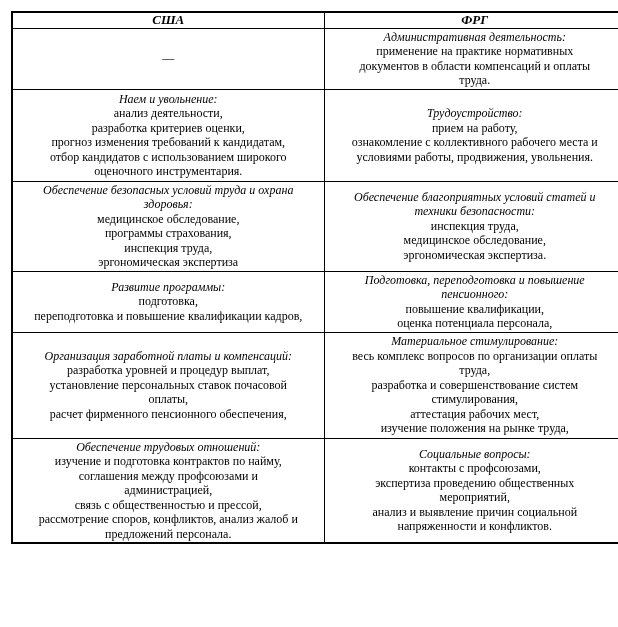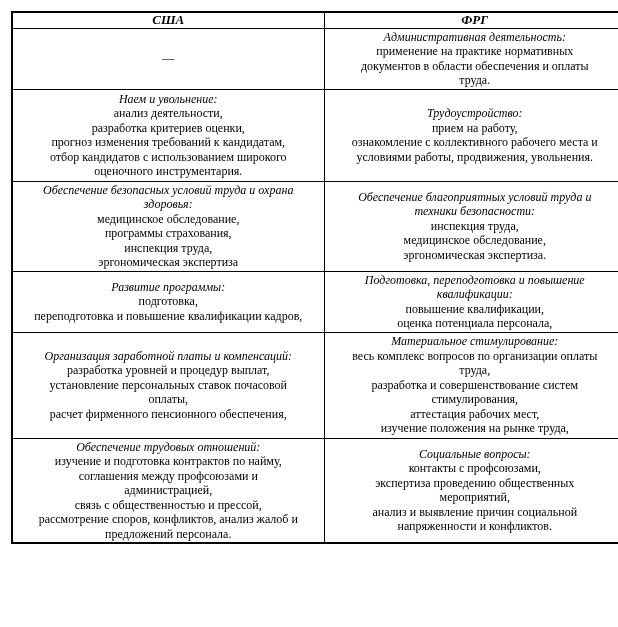--- a/index.html
+++ b/index.html
@@ -67,21 +67,21 @@
     </tr>
 
     <tr class="h58">
       <td>
 
         <span class="cell-body">—</span>
       </td>
       <td>
         <span class="cell-title">Административная деятельность:</span>
         <span class="cell-body">применение на практике нормативных
-документов в области обеспечения и оплаты
+документов в области компенсаций и оплаты
 труда.</span>
       </td>
     </tr>
 
     <tr class="h92">
       <td>
         <span class="cell-title">Наем и увольнение:</span>
         <span class="cell-body">анализ деятельности,
 разработка критериев оценки,
 прогноз изменения требований к кандидатам,
@@ -99,37 +99,37 @@
     <tr class="h88">
       <td>
         <span class="cell-title">Обеспечение безопасных условий труда и охрана
 здоровья:</span>
         <span class="cell-body">медицинское обследование,
 программы страхования,
 инспекция труда,
 эргономическая экспертиза</span>
       </td>
       <td>
-        <span class="cell-title">Обеспечение благоприятных условий труда и
+        <span class="cell-title">Обеспечение благоприятных условий статей и
 техники безопасности:</span>
         <span class="cell-body">инспекция труда,
 медицинское обследование,
 эргономическая экспертиза.</span>
       </td>
     </tr>
 
     <tr class="h60">
       <td>
         <span class="cell-title">Развитие программы:</span>
         <span class="cell-body">подготовка,
 переподготовка и повышение квалификации кадров,</span>
       </td>
       <td>
         <span class="cell-title">Подготовка, переподготовка и повышение
-квалификации:</span>
+пенсионного:</span>
         <span class="cell-body">повышение квалификации,
 оценка потенциала персонала,</span>
       </td>
     </tr>
 
 
     <tr class="h106">
       <td>
         <span class="cell-title">Организация заработной платы и компенсаций:</span>
         <span class="cell-body">разработка уровней и процедур выплат,

